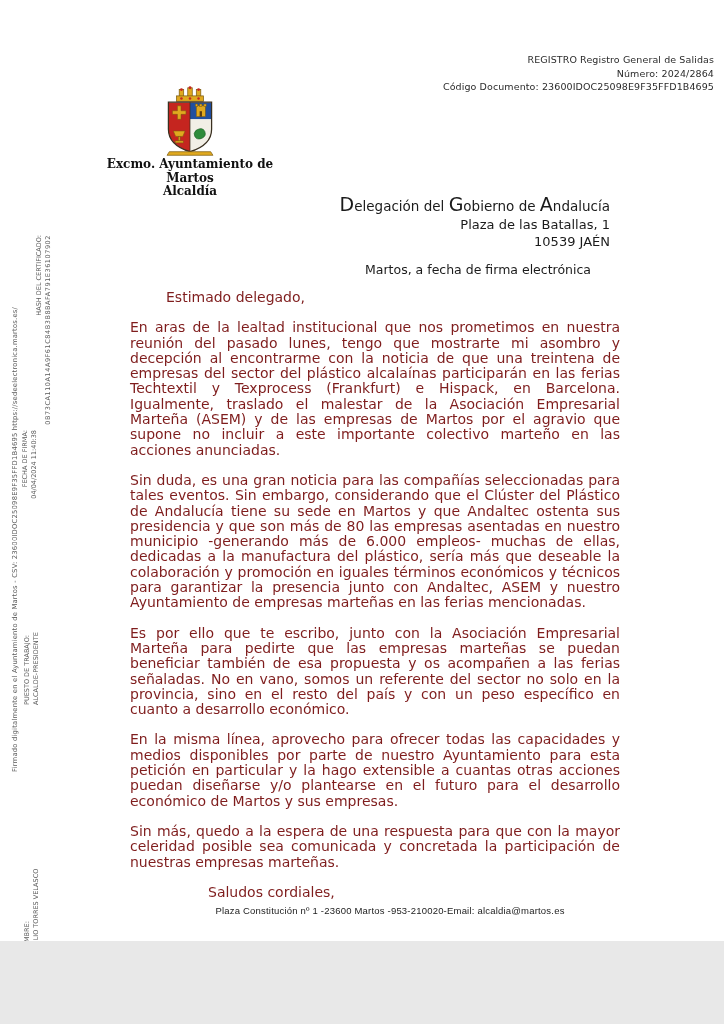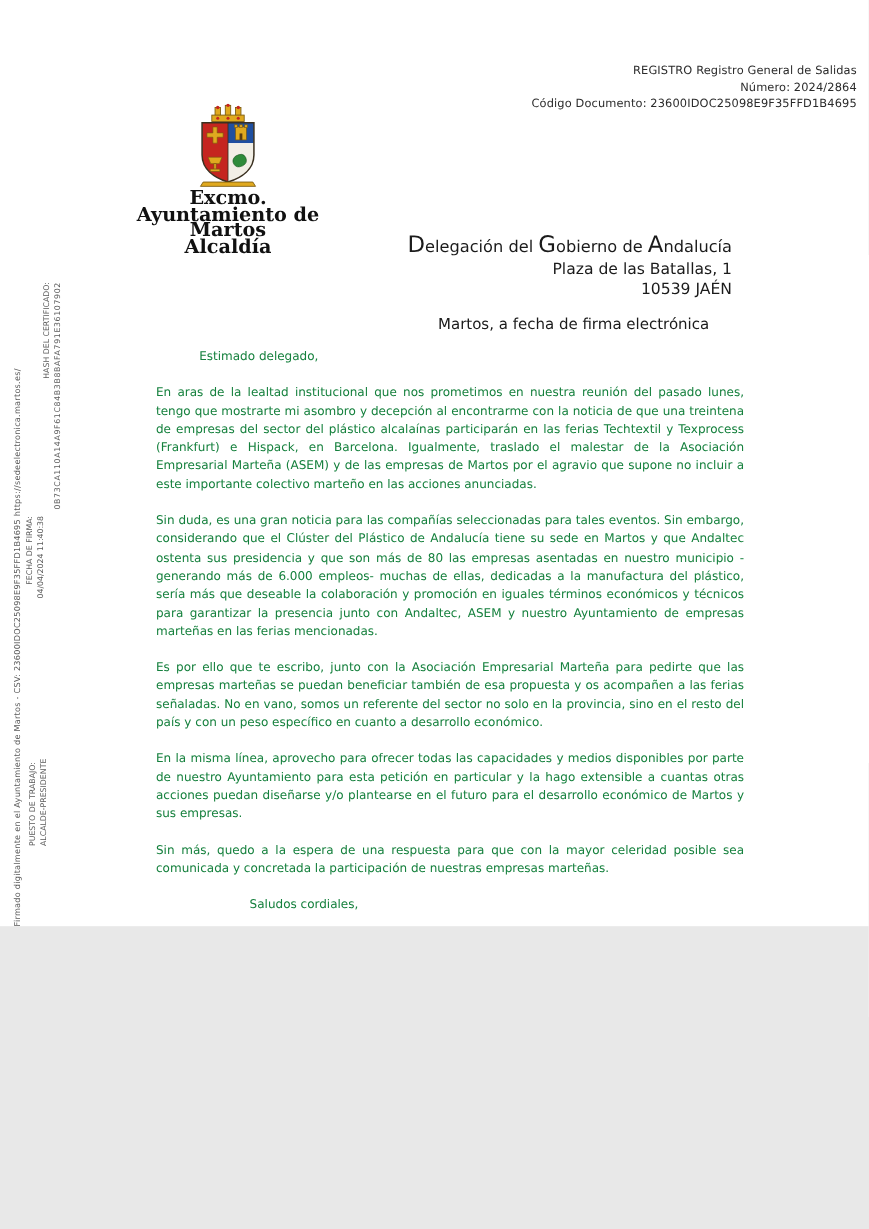--- a/index.html
+++ b/index.html
@@ -1,51 +1,51 @@
 <!DOCTYPE html>
 <html><head>
 <meta charset="utf-8">
 <style>
   html,body { margin:0; padding:0; }
   body { background:#e8e8e8; }
   .page {
-    position:relative; width:724px; height:772px; margin:0 auto;
+    position:relative; width:724px; height:941px; margin:0 auto;
     background:#ffffff; overflow:hidden;
     font-family:"DejaVu Sans","Liberation Sans",sans-serif;
     color:#1c1c1c;
   }
 
   
   .registro {
     position:absolute; top:53px; right:10px; text-align:right;
     font-size:9.5px; line-height:13.5px; color:#2b2b2b; letter-spacing:0.1px;
   }
 
   
   .org-header { position:absolute; left:100px; top:86px; width:180px; text-align:center; }
   .org-header svg { display:block; margin:0 auto; }
   .org-caption {
     font-family:"DejaVu Serif","Liberation Serif",serif;
-    font-weight:bold; font-size:16px; line-height:13.5px; color:#111;
+    font-weight:bold; font-size:12px; line-height:13.5px; color:#111;
   }
 
   
   .recipient {
     position:absolute; top:196px; right:114px; text-align:right;
     font-size:13px; line-height:17.5px; color:#1b1b1b;margin-left:27px;
   }
   .recipient .addressee { font-size:13.5px; }
   .recipient .cap { font-size:19px; }
 
   .dateline { position:absolute; left:365px; top:262px; font-size:12.5px; color:#1b1b1b; }
 
   
   .body-col {
     position:absolute; left:130px; top:290px; width:490px;
-    font-size:10px; line-height:15.3px; text-align:justify; color:#15803d;
+    font-size:14px; line-height:15.3px; text-align:justify; color:#7f1d1d;
   }
   .salutation { text-indent:36px; margin:0 0 15px 0; text-align:left; }
   .body-col p { margin:0 0 15px 0; }
   .closing { text-indent:78px; margin:15px 0 15px 0; text-align:left; }
   .signature { text-align:center; padding-left:70px; }
 
   
   .footer {
     position:absolute; left:130px; top:905px; width:520px; text-align:center;
     font-family:Liberation Sans, sans-serif;

